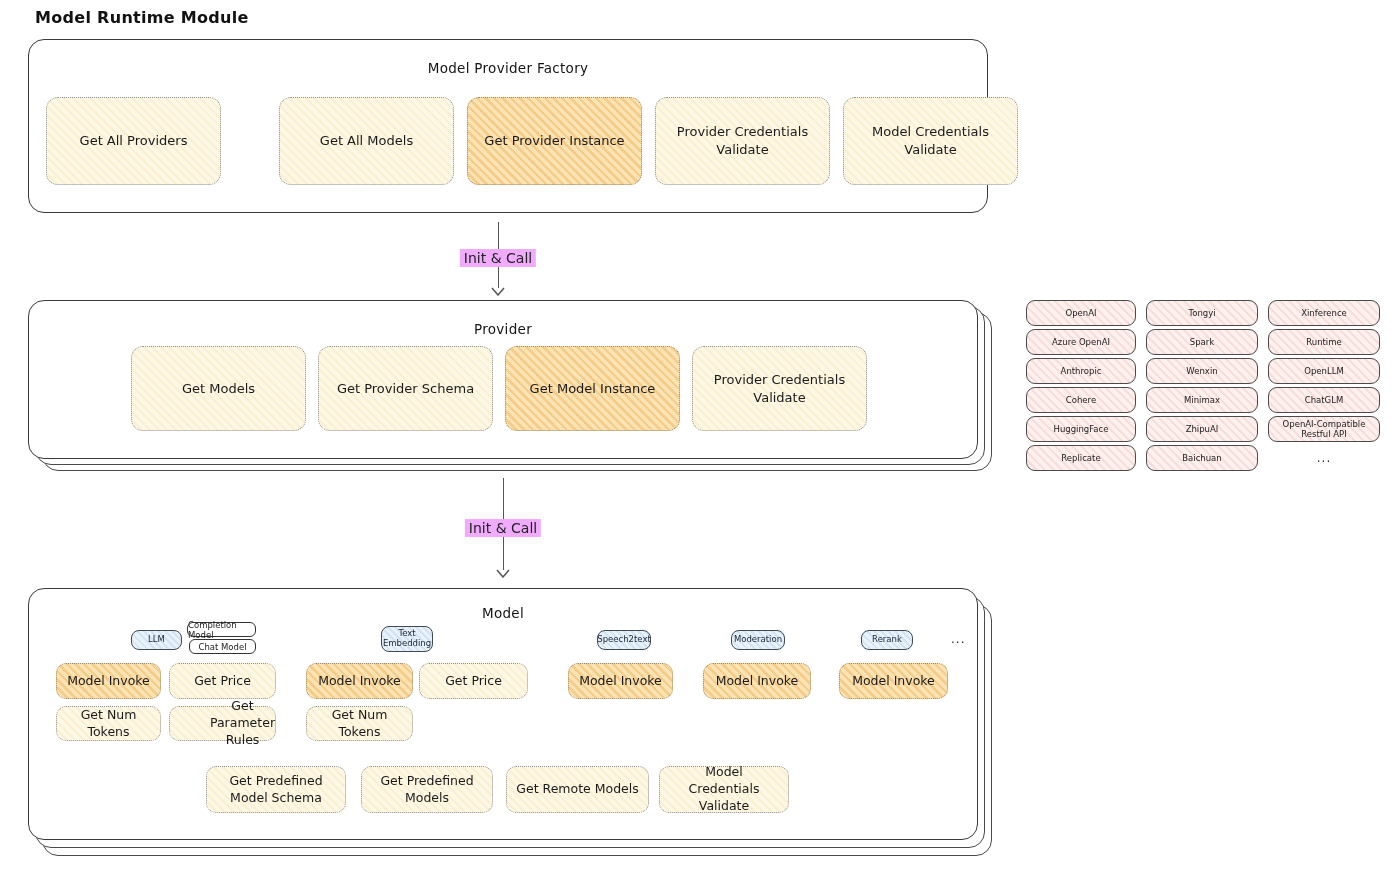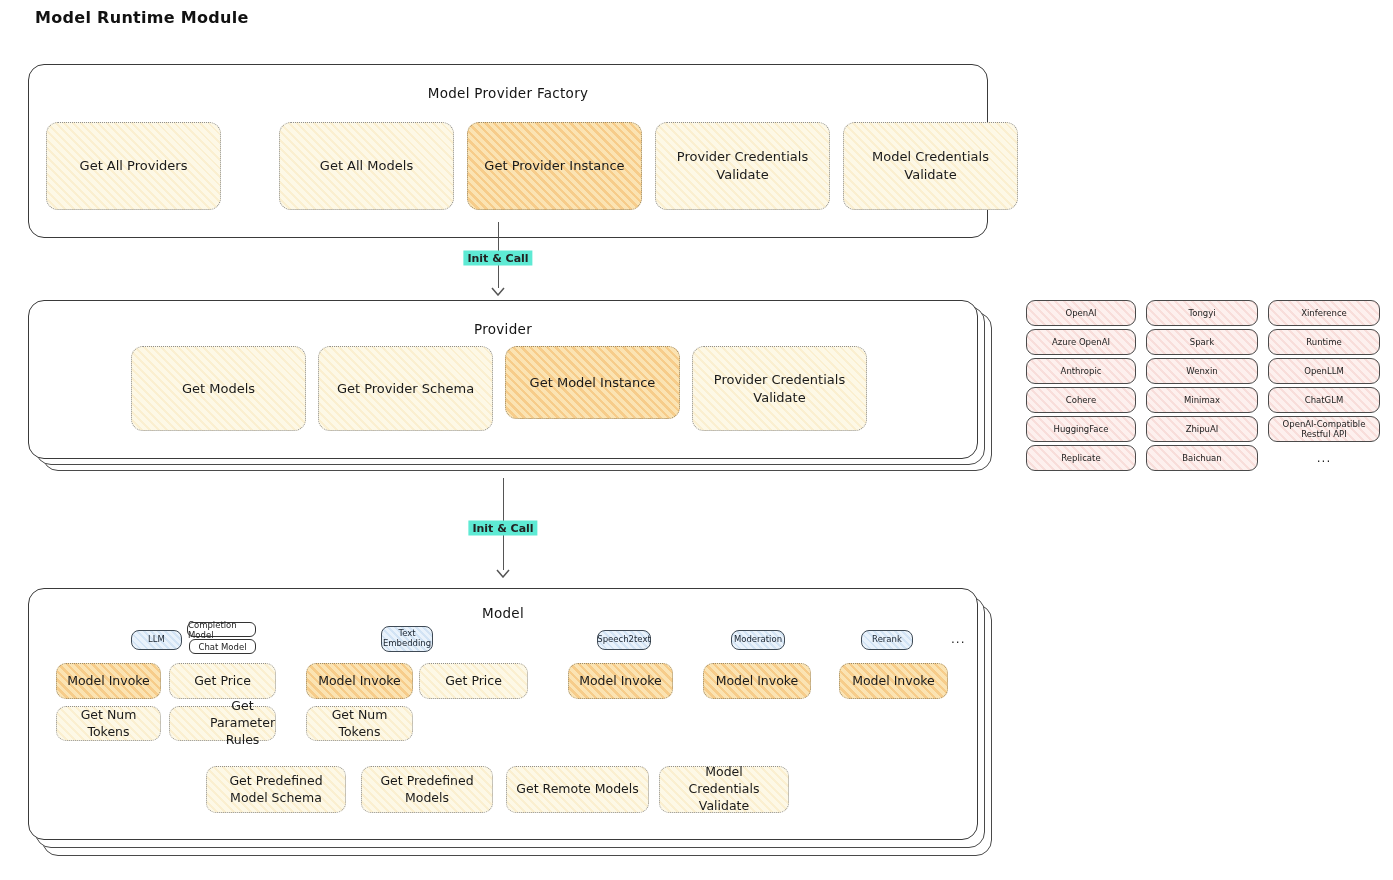--- a/index.html
+++ b/index.html
@@ -41,21 +41,21 @@
       #fbe4b6;
     border-color:#9a8a6a;
   }
   .row-flex{position:absolute;display:flex;}
   
   .arrow{position:absolute;width:16px;}
   .arrow .line{position:absolute;left:50%;top:0;bottom:8px;width:0;border-left:1.6px solid #555;}
   .arrow .head{position:absolute;left:50%;bottom:0;transform:translateX(-50%);}
   .arrow .lbl{
     position:absolute;left:50%;transform:translate(-50%,-50%);
-    background:#5eead4;padding:1px 4px;font-size:11px;white-space:nowrap;color:#222;font-weight:bold;
+    background:#f0abfc;padding:1px 4px;font-size:14px;white-space:nowrap;color:#222;
   }
   
   .providers-grid{
     position:absolute;left:1026px;top:300px;
     display:grid;grid-template-columns:110px 112px 112px;
     grid-auto-rows:26px;column-gap:10px;row-gap:3px;
   }
   .pbox{
     box-sizing:border-box;
     border:1.4px solid #4a4a4a;border-radius:9px;
@@ -85,21 +85,21 @@
     font-size:8.5px;color:#222;
   }
   .mnode{font-size:12.5px;border-radius:10px;}
   .ellipsis{font-size:12px;color:#222;letter-spacing:1px;}
 </style>
 </head>
 <body>
 
 <h1 class="main-title">Model Runtime Module</h1>
 
-<section class="panel" style="left:28px;top:64px;width:958px;height:172px;">
+<section class="panel" style="left:28px;top:39px;width:958px;height:172px;">
   <div class="panel-title">Model Provider Factory</div>
   <div class="row-flex" style="left:17px;top:57px;gap:13px;">
     <div class="node" style="width:175px;height:88px;">Get All Providers</div>
     <div class="node" style="width:175px;height:88px;margin-left:45px;">Get All Models</div>
     <div class="node hl" style="width:175px;height:88px;">Get Provider Instance</div>
     <div class="node" style="width:175px;height:88px;">Provider Credentials Validate</div>
     <div class="node" style="width:175px;height:88px;">Model Credentials Validate</div>
   </div>
 </section>
 
@@ -111,21 +111,21 @@
   <div class="lbl" style="top:36px;">Init &amp; Call</div>
 </div>
 
 <div class="stack-layer" style="left:42px;top:312px;width:948px;height:157px;"></div>
 <div class="stack-layer" style="left:35px;top:306px;width:948px;height:157px;"></div>
 <section class="panel" style="left:28px;top:300px;width:948px;height:157px;">
   <div class="panel-title">Provider</div>
   <div class="row-flex" style="left:102px;top:45px;gap:12px;">
     <div class="node" style="width:175px;height:85px;">Get Models</div>
     <div class="node" style="width:175px;height:85px;">Get Provider Schema</div>
-    <div class="node hl" style="width:175px;height:73px;">Get Model Instance</div>
+    <div class="node hl" style="width:175px;height:85px;">Get Model Instance</div>
     <div class="node" style="width:175px;height:85px;">Provider Credentials Validate</div>
   </div>
 </section>
 
 <div class="providers-grid">
   <div class="pbox">OpenAI</div>
   <div class="pbox">Tongyi</div>
   <div class="pbox">Xinference</div>
   <div class="pbox">Azure OpenAI</div>
   <div class="pbox">Spark</div>

